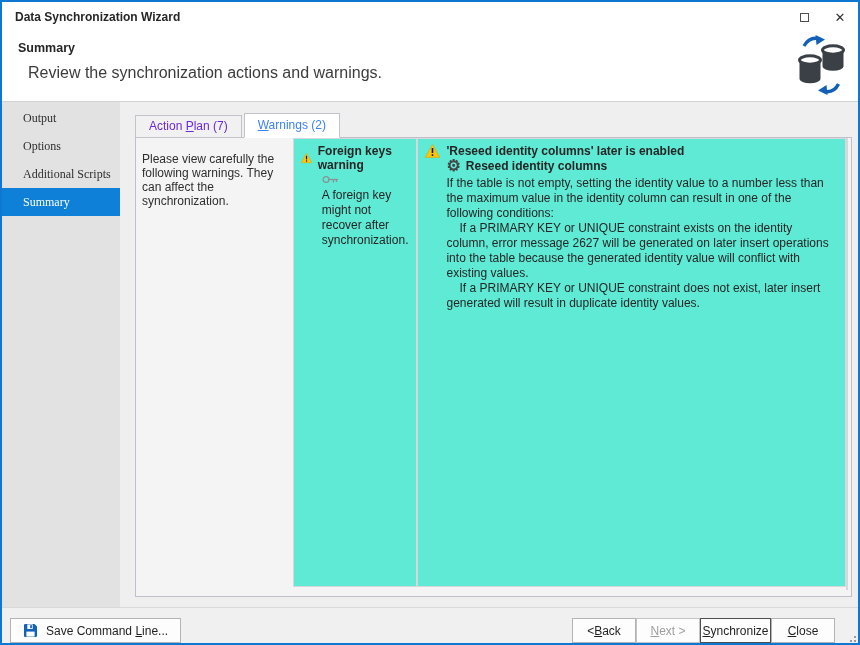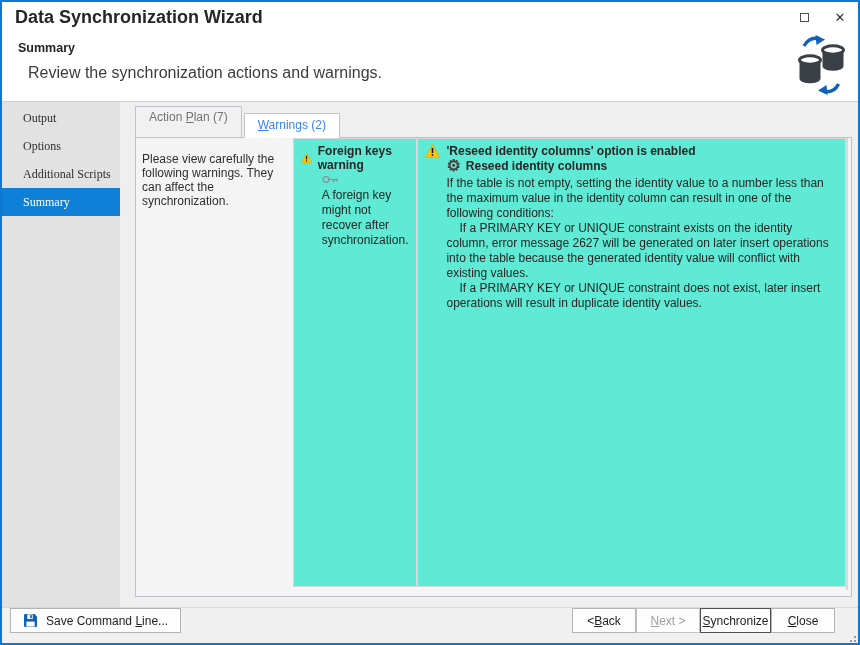--- a/index.html
+++ b/index.html
@@ -7,56 +7,56 @@
   .window{
     width:860px; height:645px;
     border:2px solid #0c78d2;
     display:flex; flex-direction:column;
     font-family:"Liberation Sans", sans-serif;
     background:#ffffff;
     position:relative;
   }
   
   .titlebar{ height:30px; display:flex; align-items:center; background:#fff; flex:0 0 auto; }
-  .titlebar .title{ font-weight:bold; font-size:18px; color:#262626; padding-left:13px; flex:1; }
+  .titlebar .title{ font-weight:bold; font-size:12px; color:#262626; padding-left:13px; flex:1; }
   .win-btn{ width:36px; height:100%; display:flex; align-items:center; justify-content:center; cursor:default; }
   .max-glyph{ width:9px; height:9px; border:1px solid #4d4d4d; display:inline-block; }
   .close-glyph{ font-size:13px; color:#333; line-height:1; }
   
   .header{ height:70px; background:#fff; border-bottom:1px solid #d2d2d2; position:relative; flex:0 0 auto; }
   .header .h-title{ margin:9px 0 0 16px; font-size:12.5px; font-weight:bold; color:#262626; }
   .header .h-sub{ margin:9px 0 0 26px; font-size:16px; color:#3c3c3c; }
   .db-icon{ position:absolute; right:8px; top:3px; }
   
   .body{ flex:1 1 auto; display:flex; min-height:0; }
   .sidebar{ width:118px; background:#e2e2e2; padding-top:2px; flex:0 0 auto; }
   .side-item{ height:28px; line-height:28px; padding-left:21px; font-size:12px; color:#2e2e2e; cursor:default;font-family:Liberation Serif, serif; }
   .side-item.selected{ background:#0f80d8; color:#ffffff; }
   .content{ flex:1; background:#efefef; display:flex; flex-direction:column; padding:11px 6px 10px 15px; min-width:0; }
   
   .tabs{ display:flex; align-items:flex-end; height:25px; position:relative; z-index:2; margin-bottom:-1px; }
-  .tab{ padding:0 13px; font-size:12px; color:#737373; background:#f1f1f1;
-        border:1px solid #c3c3cc; height:32px; line-height:21px; margin-right:2px; cursor:default; }
+  .tab{ padding:0 13px; font-size:12px; color:#6d28d9; background:#f1f1f1;
+        border:1px solid #c3c3cc; height:23px; line-height:21px; margin-right:2px; cursor:default; }
   .tab.selected{ background:#ffffff; color:#3b82f6; height:25px; line-height:23px; border-bottom:1px solid #ffffff; }
   
   .panel{ flex:1; border:1px solid #c0c0cb; background:#f4f4f4; display:flex; 
           padding:0 3px 6px 3px; min-height:0; }
   .intro{ font-size:12px; color:#2e2e2e; margin:14px 2px 11px 3px; }
   .warn-box{ background:#5eead4; border:1px solid #d7d7dc; padding:5px 8px 7px 7px; margin-bottom:3px;
              font-size:12px; color:#262626; }
   .warn-head{ display:flex; align-items:center; gap:6px; font-weight:bold; }
   .warn-sub{ display:flex; align-items:center; gap:5px; margin:1px 0 0 21px; font-weight:bold; }
   .warn-keyrow{ margin:2px 0 1px 21px; height:11px; display:flex; align-items:center; }
   .warn-body{ margin:3px 0 0 21px; line-height:15px; }
   .warn-body p{ margin:0; }
   .warn-body p.indent{ text-indent:13px; }
   .gear-glyph{ font-size:16px; line-height:14px; color:#454545; }
   .empty-box{ flex:1; background:#ffffff; border:1px solid #d7d7dc; }
   
-  .footer{ height:36px; background:#f0f0f0; border-top:1px solid #d9d9d9; display:flex; align-items:flex-start;
+  .footer{ height:36px; background:#f0f0f0; border-top:1px solid #d9d9d9; display:flex; align-items:flex-end;
            padding:0 8px; flex:0 0 auto; position:relative; }
   .btn{ background:#fdfdfd; border:1px solid #b4b4b4; font-size:12px; color:#1f1f1f; height:25px;
         display:inline-flex; align-items:center; justify-content:center; font-family:inherit; cursor:default; }
   .save-btn{ padding:0 12px; gap:8px; }
   .right-btns{ margin-left:auto; display:flex; margin-right:15px; }
   .btn.w{ width:64px; }
   .btn.sync{ width:71px; border-color:#4f4f4f; }
   .btn.disabled{ color:#9f9f9f; border-color:#c4c4c4; }
   .grip{ position:absolute; right:2px; bottom:1px; width:8px; height:8px;
          background:
@@ -137,30 +137,30 @@
           </div>
         </div>
 
         <div class="warn-box">
           <div class="warn-head">
             <svg width="15" height="14" viewBox="0 0 15 14">
               <path d="M7.5 0.6 L14.7 13.4 H0.3 Z" fill="#fdc609" stroke="#d8a400" stroke-width="0.6"></path>
               <rect x="6.7" y="4" width="1.6" height="5" fill="#161616"></rect>
               <rect x="6.7" y="10.2" width="1.6" height="1.7" fill="#161616"></rect>
             </svg>
-            <span>'Reseed identity columns' option is enabled</span>
+            <span>'Reseed identity columns' later is enabled</span>
           </div>
           <div class="warn-sub">
             <span class="gear-glyph">⚙</span>
             <span>Reseed identity columns</span>
           </div>
           <div class="warn-body">
             <p>If the table is not empty, setting the identity value to a number less than the maximum value in the identity column can result in one of the following conditions:</p>
             <p class="indent">If a PRIMARY KEY or UNIQUE constraint exists on the identity column, error message 2627 will be generated on later insert operations into the table because the generated identity value will conflict with existing values.</p>
-            <p class="indent">If a PRIMARY KEY or UNIQUE constraint does not exist, later insert operations will result in duplicate identity values.</p>
+            <p class="indent">If a PRIMARY KEY or UNIQUE constraint does not exist, later insert generated will result in duplicate identity values.</p>
           </div>
         </div>
 
         <div class="empty-box"></div>
       </div>
     </div>
   </div>
 
   <div class="footer">
     <button class="btn save-btn">

